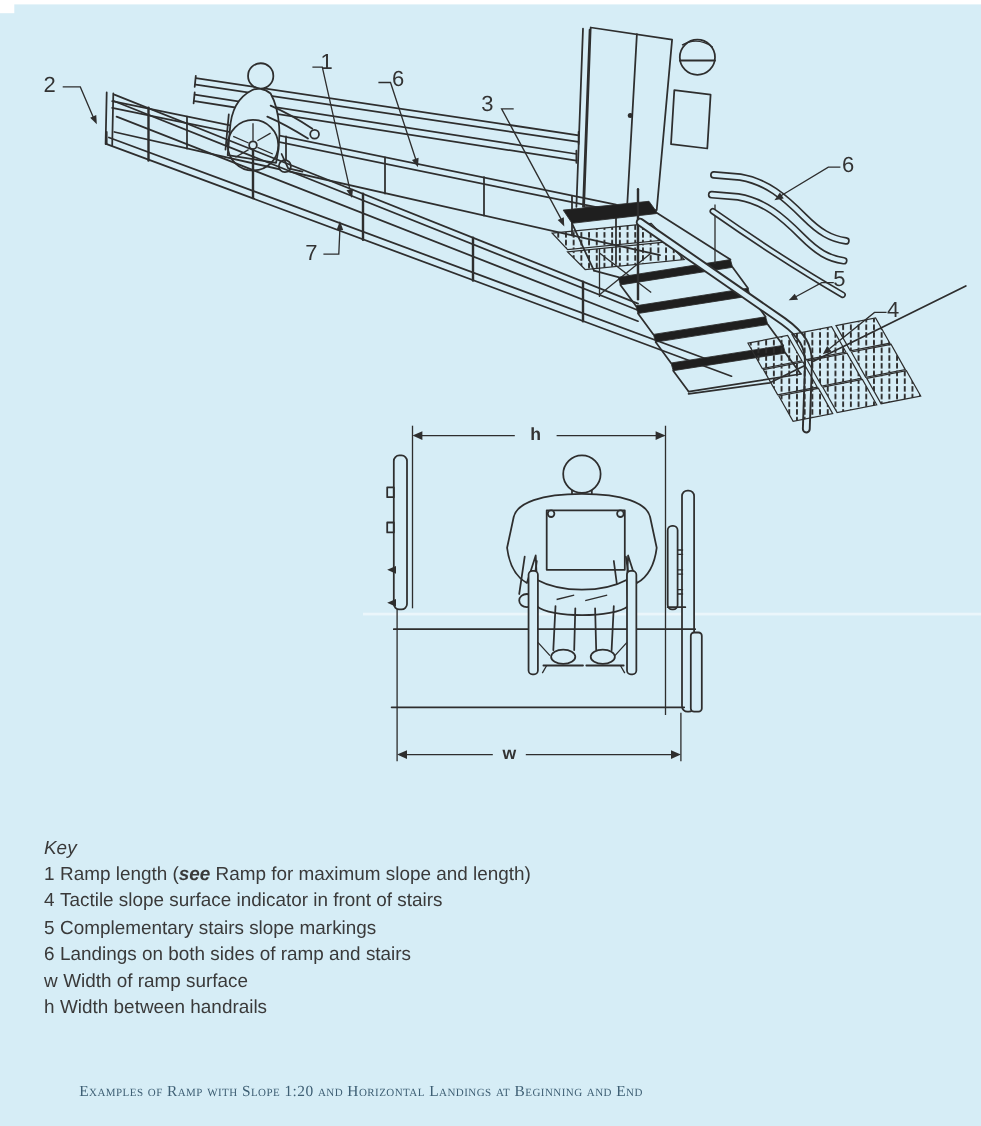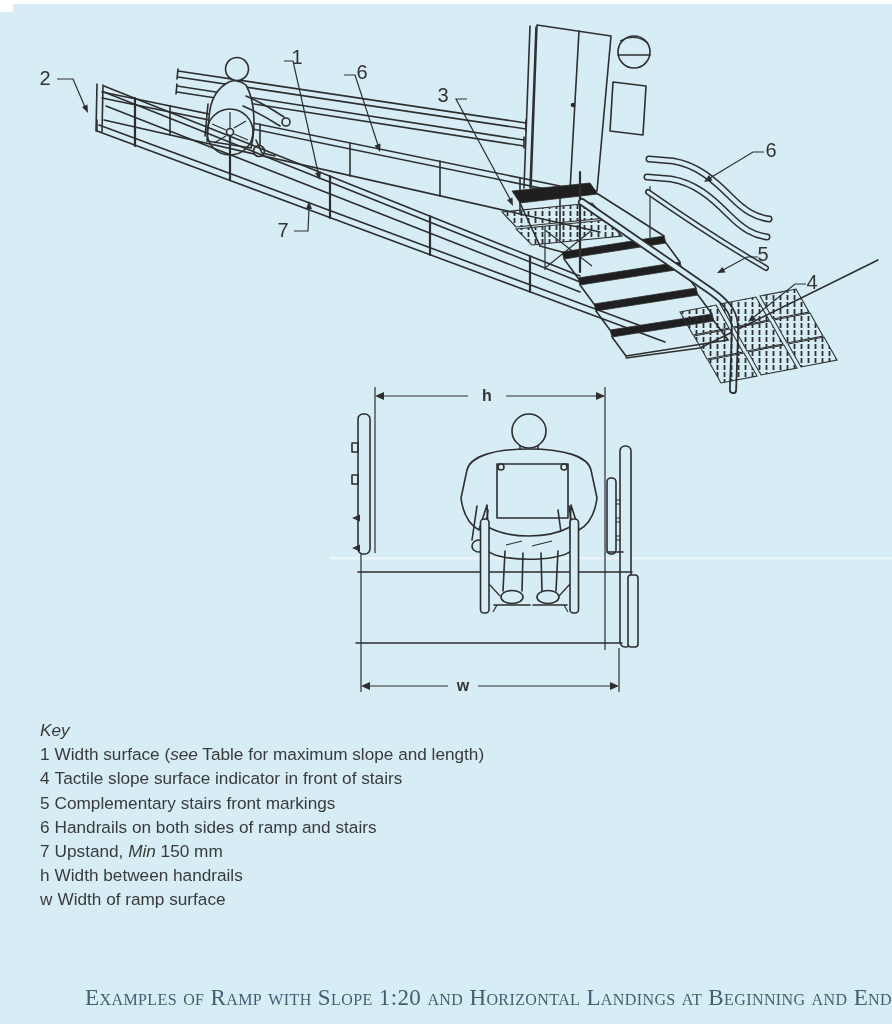--- a/index.html
+++ b/index.html
@@ -31,31 +31,31 @@
     position:absolute;transform:translate(-50%,-50%);
     font-size:20px;font-weight:500;color:var(--label-text,#333333);line-height:1;
     letter-spacing:0;
   }
   .dim{
     position:absolute;transform:translate(-50%,-50%);
     font-size:16px;font-weight:700;color:var(--label-text,#333333);line-height:1;
   }
   
   .key{
-    position:absolute;left:40px;top:718px;width:560px;
+    position:absolute;left:40px;top:758px;width:560px;
     color:var(--key-text,#3a3a3a);font-size:17.2px;line-height:24.2px;
   }
   .key-title{font-style:italic;}
   .key-id{display:inline-block;margin-right:5px;}
-  .key-it{font-style:italic;}
+  .key-it{font-style:italic;font-weight:bold;}
   
   .caption{
-    position:absolute;left:72px;top:985px;width:820px;text-align:right;
+    position:absolute;left:72px;top:985px;width:820px;text-align:left;
     font-family:"Liberation Serif", serif;font-variant:small-caps;
-    font-size:23px;letter-spacing:0.4px;color:var(--caption-text,#3e5f74);
+    font-size:14px;letter-spacing:0.4px;color:var(--caption-text,#3e5f74);
   }
 </style>
 </head>
 <body>
 
 <div id="canvas">
 
   <svg id="art" width="892" height="1024" viewBox="0 0 892 1024">
     <defs>
       <pattern id="tacp" width="7" height="7" patternUnits="userSpaceOnUse">
@@ -269,24 +269,23 @@
   <span class="co" style="left:283px;top:230px">7</span>
   <span class="co" style="left:763px;top:254px">5</span>
   <span class="co" style="left:812px;top:282px">4</span>
   <span class="co" style="left:771px;top:150px">6</span>
 
   <span class="dim" style="left:487px;top:396px">h</span>
   <span class="dim" style="left:463px;top:686px">w</span>
 
   <div class="key">
     <div class="key-title">Key</div>
-    <div class="key-row"><span class="key-id">1</span><span>Width surface (</span><span class="key-it">see</span><span> Table for maximum slope and length)</span></div>
+    <div class="key-row"><span class="key-id">1</span><span>Ramp length (</span><span class="key-it">see</span><span> Ramp for maximum slope and length)</span></div>
     <div class="key-row"><span class="key-id">4</span><span>Tactile slope surface indicator in front of stairs</span><span class="key-it"></span><span></span></div>
-    <div class="key-row"><span class="key-id">5</span><span>Complementary stairs front markings</span><span class="key-it"></span><span></span></div>
-    <div class="key-row"><span class="key-id">6</span><span>Handrails on both sides of ramp and stairs</span><span class="key-it"></span><span></span></div>
-    <div class="key-row"><span class="key-id">7</span><span>Upstand, </span><span class="key-it">Min</span><span> 150 mm</span></div>
+    <div class="key-row"><span class="key-id">5</span><span>Complementary stairs slope markings</span><span class="key-it"></span><span></span></div>
+    <div class="key-row"><span class="key-id">6</span><span>Landings on both sides of ramp and stairs</span><span class="key-it"></span><span></span></div>
+    <div class="key-row"><span class="key-id">w</span><span>Width of ramp surface</span><span class="key-it"></span><span></span></div>
     <div class="key-row"><span class="key-id">h</span><span>Width between handrails</span><span class="key-it"></span><span></span></div>
-    <div class="key-row"><span class="key-id">w</span><span>Width of ramp surface</span><span class="key-it"></span><span></span></div>
   </div>
 
   <div class="caption">Examples of Ramp with Slope 1:20 and Horizontal Landings at Beginning and End</div>
 
 </div>
 
 </body></html>

